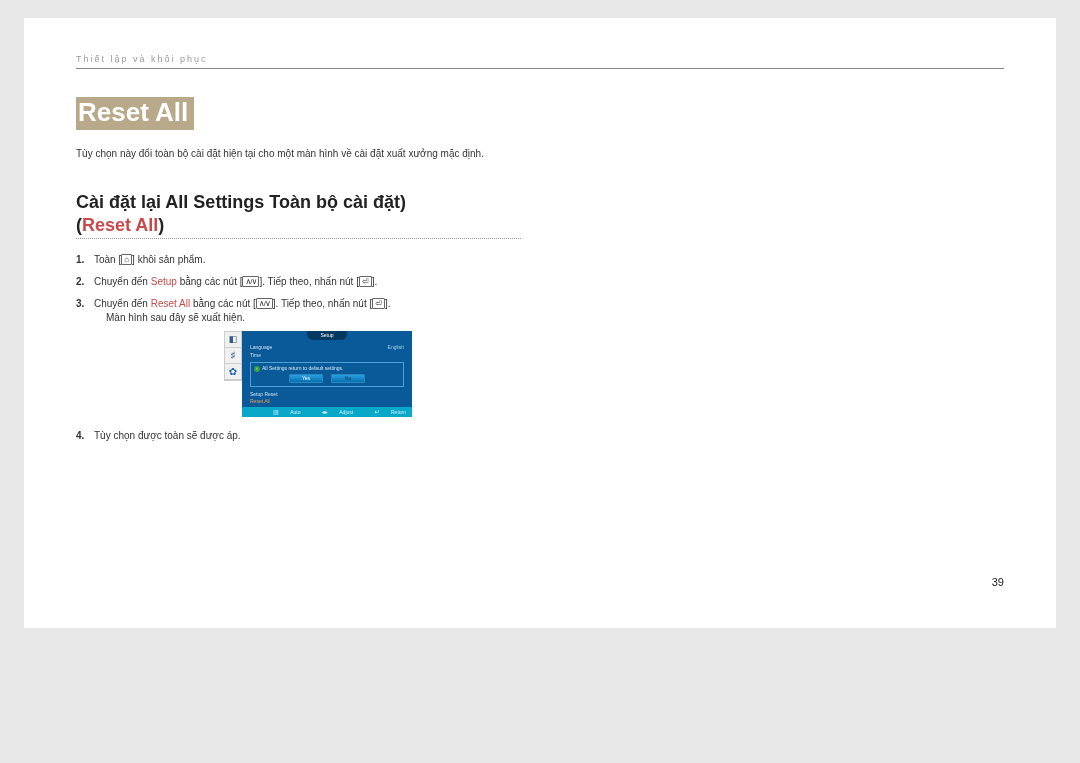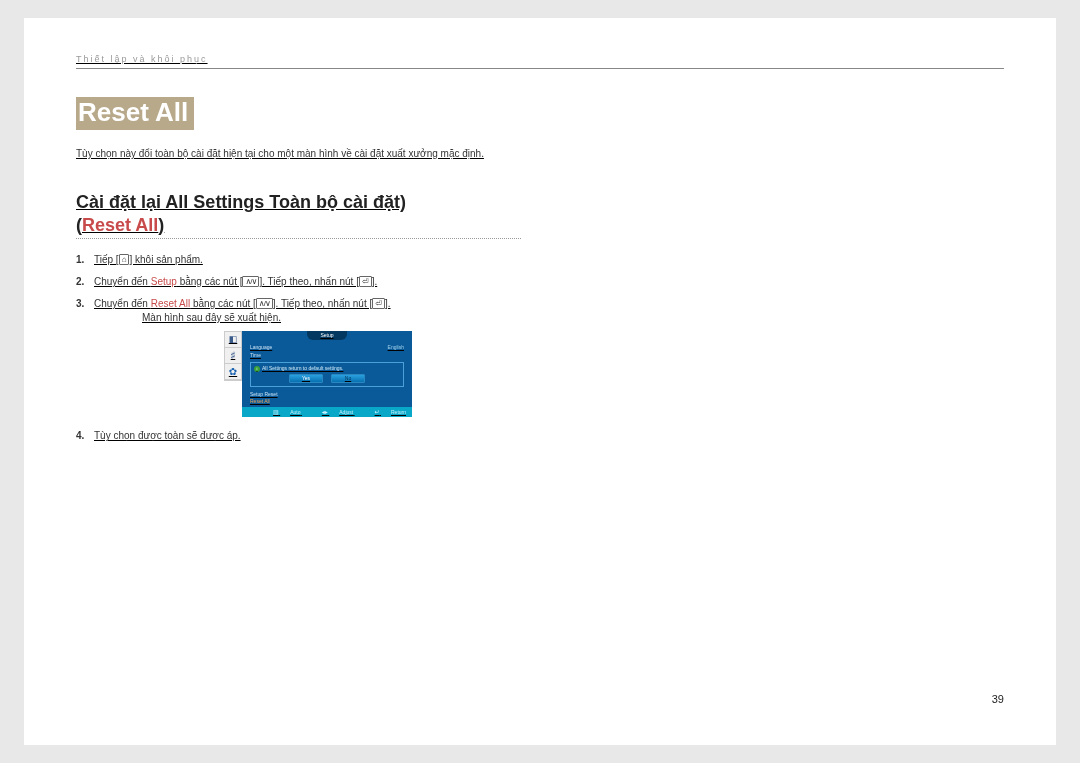--- a/index.html
+++ b/index.html
@@ -7,24 +7,23 @@
     background: #e8e8e8;
     font-family: Arial, Helvetica, sans-serif;
     width: 1080px;
     height: 763px;
     overflow: hidden;
   }
   .page {
     background: #ffffff;
     margin: 18px 24px;
     width: 1032px;
-    height: 727px;
+    height: 610px;
     padding: 36px 52px 20px 52px;
     position: relative;
-    text-decoration: underline;
   }
   .chapter-title {
     font-size: 9px;
     letter-spacing: 2px;
     color: #999;
     margin-bottom: 4px;
   }
   .hr-top {
     border: none;
     border-top: 1px solid #888;
@@ -85,21 +84,21 @@
     border-radius: 1px;
     font-size: 8px;
     line-height: 9px;
     padding: 0 2px;
     vertical-align: 1px;
     background: #fff;
   }
   .menu-icon::before { content: "⌂"; }
   .updown-icon::before { content: "∧/∨"; letter-spacing: -1px; font-size: 8px; }
   .enter-icon::before { content: "⏎"; font-size: 8px; }
-  .sub-line { padding-left: 12px; margin-left: 36px; }
+  .sub-line { padding-left: 12px; }
 
   
   .osd-wrap {
     margin: 6px 0 12px 130px;
     width: 188px;
     display: flex;
     align-items: flex-start;
   }
   .osd-sidebar {
     width: 18px;
@@ -194,21 +193,21 @@
   <p class="intro">Tùy chọn này đổi toàn bộ cài đặt hiện tại cho một màn hình về cài đặt xuất xưởng mặc định.</p>
 
   <div class="sub-heading">
     <span>Cài đặt lại All Settings Toàn bộ cài đặt)</span><br>
     <span>(</span><span class="highlight">Reset All</span><span>)</span>
   </div>
   <hr class="dotted-underline">
 
   <ol class="steps">
     <li>
-      <span>Tiếp [</span><span class="icon-box menu-icon"></span><span>] khôi sản phẩm.</span>
+      <span>Toàn [</span><span class="icon-box menu-icon"></span><span>] khôi sản phẩm.</span>
     </li>
     <li>
       <span>Chuyển đến </span><span class="inline-highlight">Setup</span><span> bằng các nút [</span><span class="icon-box updown-icon"></span><span>]. Tiếp theo, nhấn nút [</span><span class="icon-box enter-icon"></span><span>].</span>
     </li>
     <li>
       <span>Chuyển đến </span><span class="inline-highlight">Reset All</span><span> bằng các nút [</span><span class="icon-box updown-icon"></span><span>]. Tiếp theo, nhấn nút [</span><span class="icon-box enter-icon"></span><span>].</span>
       <div class="sub-line">Màn hình sau đây sẽ xuất hiện.</div>
 
       
       <div class="osd-wrap">

